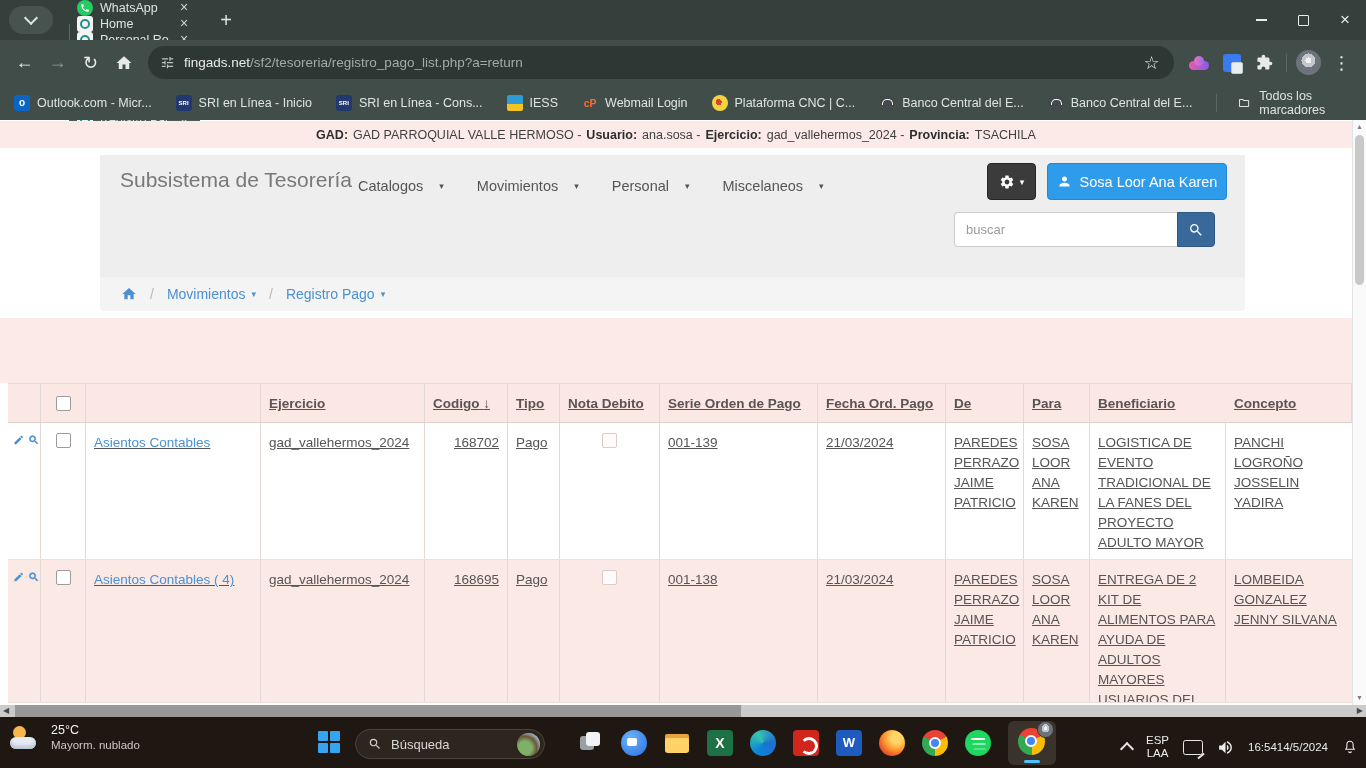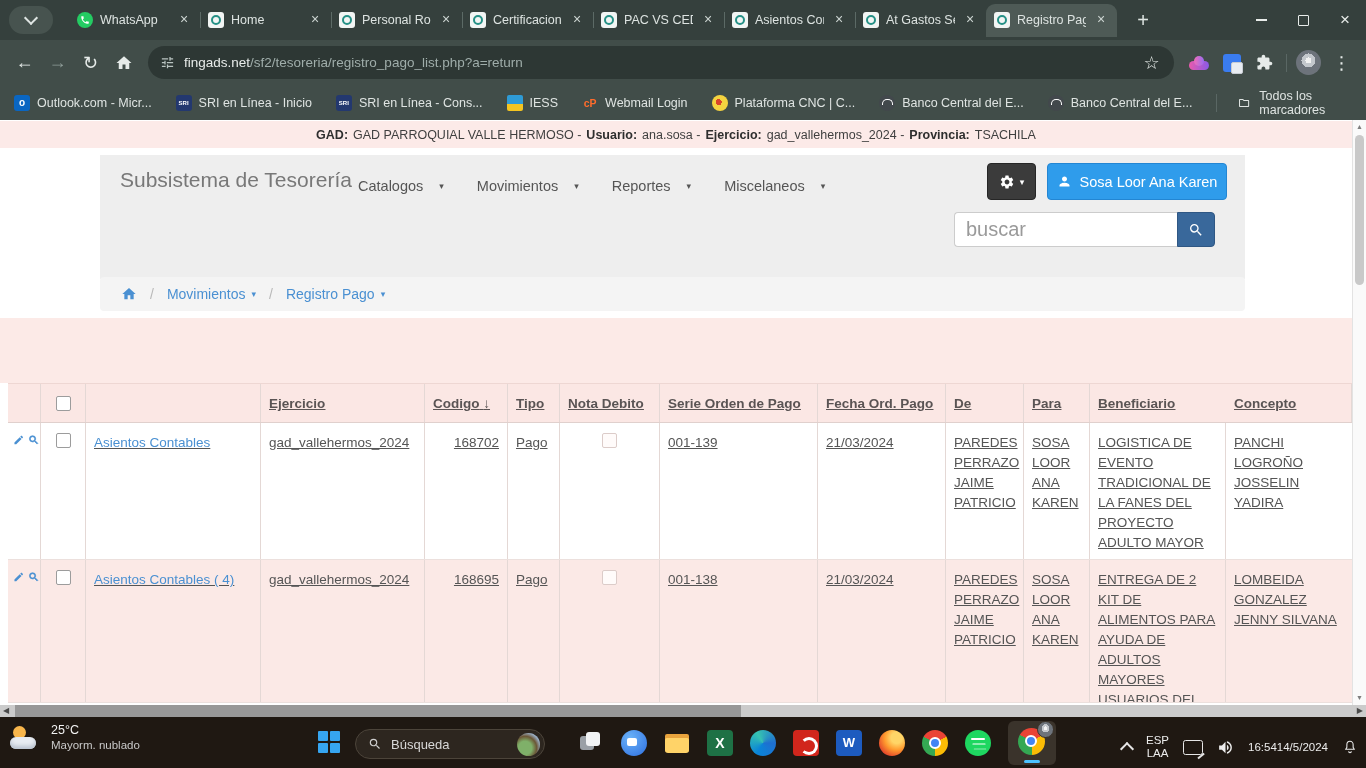--- a/index.html
+++ b/index.html
@@ -3,21 +3,21 @@
 <meta charset="utf-8">
 <style>
   html,body{margin:0;padding:0;background:#000;}
   #screen{position:relative;width:1366px;height:768px;background:#fff;overflow:hidden;
           font-family:"Liberation Sans",sans-serif;-webkit-font-smoothing:antialiased;}
 
   
   .tabstrip{position:absolute;top:0;left:0;right:0;height:40px;background:#35403d;display:flex;align-items:center;}
   .tabsearch{width:44px;height:28px;border-radius:14px;background:#47534f;margin-left:9px;display:flex;align-items:center;justify-content:center;cursor:pointer;}
   .chev-dn{width:8px;height:8px;border-right:2px solid #dfe5e3;border-bottom:2px solid #dfe5e3;transform:rotate(45deg);margin-top:-4px;}
-  .tabs{display:flex;height:40px;align-items:center;margin-left:16px;}
+  .tabs{display:flex;height:40px;align-items:flex-start;margin-left:16px;flex-direction:column;}
   .tab{width:131px;height:33px;display:flex;align-items:center;gap:7px;padding:0 8px;box-sizing:border-box;
        color:#dde3e1;font-size:12.5px;position:relative;border-radius:9px 9px 0 0;cursor:pointer;}
   .tab.sep::before{content:"";position:absolute;left:0;top:8px;height:16px;width:1px;background:#5c6a66;}
   .tab.active{background:#4e5a56;}
   .tab-title{flex:1;white-space:nowrap;overflow:hidden;}
   .tab-close{font-size:14px;color:#cdd5d2;width:16px;height:16px;line-height:15px;text-align:center;border-radius:50%;flex:none;}
   .fav{width:16px;height:16px;flex:none;position:relative;}
   .fav-wa{background:#24cc63;border-radius:50%;display:flex;align-items:center;justify-content:center;}
   .fav-fg{background:#f2f5f4;border-radius:3px;}
   .fav-fg::after{content:"";position:absolute;left:3px;top:3px;width:6px;height:6px;border:2px solid #259086;border-radius:50%;}
@@ -65,21 +65,21 @@
   .gad b{color:#2e2e2e;}
 
   .apphdr{position:absolute;left:100px;top:155px;width:1145px;height:124px;background:#eeeeee;}
   .app-title{position:absolute;left:20px;top:13px;font-size:21px;color:#787878;}
   .nav{position:absolute;left:258px;top:23px;display:flex;gap:33px;font-size:14.5px;color:#555;}
   .nav-item{display:flex;gap:16px;align-items:center;cursor:pointer;}
   .caret{font-size:9px;color:inherit;}
   .gearbtn{position:absolute;left:887px;top:8px;width:49px;height:37px;background:#3b3b3b;border:1px solid #262626;border-radius:4px;display:flex;align-items:center;justify-content:center;gap:5px;color:#fff;box-sizing:border-box;cursor:pointer;}
   .userbtn{position:absolute;left:947px;top:8px;width:180px;height:37px;background:#2f9ceb;border:1px solid #2386d3;border-radius:4px;color:#fff;font-size:14.5px;display:flex;align-items:center;justify-content:center;gap:8px;box-sizing:border-box;cursor:pointer;}
   .searchwrap{position:absolute;left:854px;top:57px;display:flex;}
-  .search-input{width:223px;height:35px;box-sizing:border-box;border:1px solid #ccc;border-right:none;border-radius:4px 0 0 4px;padding:0 11px;font-size:20px;color:#555;background:#fff;outline:none;font-family:"Liberation Sans",sans-serif;}
+  .search-input{width:223px;height:35px;box-sizing:border-box;border:1px solid #ccc;border-right:none;border-radius:4px 0 0 4px;padding:0 11px;font-size:13px;color:#555;background:#fff;outline:none;font-family:"Liberation Sans",sans-serif;}
   .search-input::placeholder{color:#9a9a9a;}
   .search-btn{width:38px;height:35px;background:#39689b;border:1px solid #2f5784;border-radius:0 4px 4px 0;display:flex;align-items:center;justify-content:center;box-sizing:border-box;cursor:pointer;}
 
   .crumb{position:absolute;left:100px;top:277px;width:1145px;height:34px;background:#f4f4f4;border-radius:4px;display:flex;align-items:center;padding:0 21px;box-sizing:border-box;gap:13px;font-size:14px;}
   .crumb-link{color:#4a90d2;display:flex;align-items:center;gap:6px;cursor:pointer;}
   .crumb-sep{color:#b9b9b9;}
 
   .pink{position:absolute;left:0;top:318px;right:14px;height:65px;background:#fceae7;}
   .btnrow{position:absolute;left:113px;top:333px;display:flex;}
   .btn{height:35px;border-radius:4px;color:#fff;font-size:14px;display:flex;align-items:center;justify-content:center;box-sizing:border-box;padding:0 13px;cursor:pointer;white-space:nowrap;}
@@ -328,21 +328,21 @@
     <div class="nav">
       <span class="nav-item">
           <span>Catalogos</span>
           <span class="caret">▾</span>
         </span>
       <span class="nav-item">
           <span>Movimientos</span>
           <span class="caret">▾</span>
         </span>
       <span class="nav-item">
-          <span>Reportes</span>
+          <span>Personal</span>
           <span class="caret">▾</span>
         </span>
       <span class="nav-item">
           <span>Miscelaneos</span>
           <span class="caret">▾</span>
         </span>
     </div>
     <div class="gearbtn">
       <svg width="16" height="16" viewBox="0 0 24 24">
           <path fill="#fff" d="M19.14 12.94c.04-.3.06-.61.06-.94 0-.32-.02-.64-.07-.94l2.03-1.58a.49.49 0 0 0 .12-.61l-1.92-3.32a.488.488 0 0 0-.59-.22l-2.39.96c-.5-.38-1.03-.7-1.62-.94l-.36-2.54a.484.484 0 0 0-.48-.41h-3.84c-.24 0-.43.17-.47.41l-.36 2.54c-.59.24-1.13.57-1.62.94l-2.39-.96c-.22-.08-.47 0-.59.22L2.74 8.87c-.12.21-.08.47.12.61l2.03 1.58c-.05.3-.09.63-.09.94s.02.64.07.94l-2.03 1.58a.49.49 0 0 0-.12.61l1.92 3.32c.12.22.37.29.59.22l2.39-.96c.5.38 1.03.7 1.62.94l.36 2.54c.05.24.24.41.48.41h3.84c.24 0 .44-.17.47-.41l.36-2.54c.59-.24 1.13-.56 1.62-.94l2.39.96c.22.08.47 0 .59-.22l1.92-3.32c.12-.22.07-.47-.12-.61l-2.01-1.58zM12 15.6A3.61 3.61 0 0 1 8.4 12c0-1.98 1.62-3.6 3.6-3.6s3.6 1.62 3.6 3.6-1.62 3.6-3.6 3.6z"></path>

